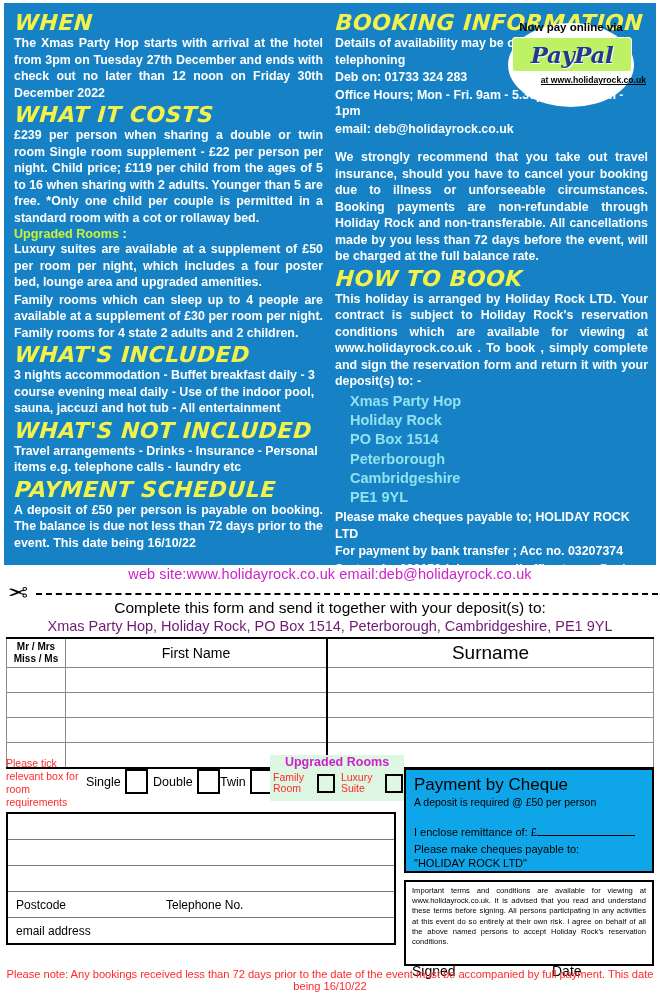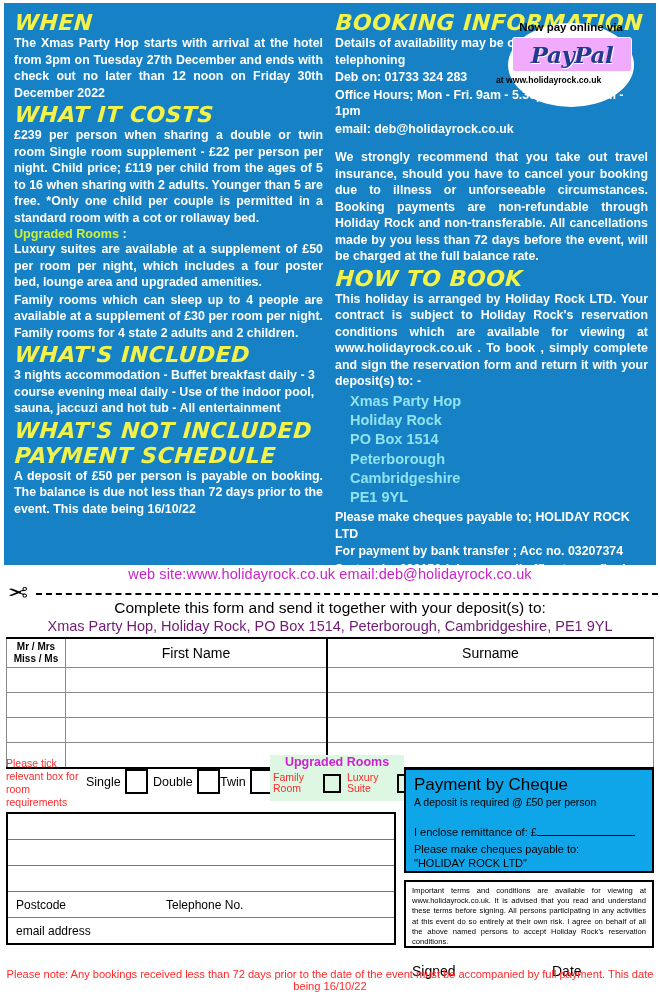--- a/index.html
+++ b/index.html
@@ -109,46 +109,47 @@
     text-align: center;
     font-size: 11.5px;
     font-weight: bold;
     color: #000000;
     z-index: 3;
   }
   .paypal-logo {
     position: absolute;
     left: 16px; top: 16px;
     width: 118px; height: 33px;
-    background: #f0abfc;
+    background: #bef264;
     border: 1px solid #ffffff;
     border-radius: 3px;
     z-index: 2;
     display: flex;
     align-items: center;
     justify-content: center;
   }
   .paypal-logo span {
     font-family: "DejaVu Serif", serif;
     font-style: italic;
     font-weight: bold;
     font-size: 23px;
     color: #213a8f;
     letter-spacing: -0.5px;
     text-shadow: 1px 1px 0 #ffffff;
   }
   .paypal-url {
     position: absolute;
     left: 0; top: 54px;
     width: 150px;
-    text-align: left;
+    text-align: right;
     font-size: 8.6px;
     font-weight: bold;
     color: #000000;
     z-index: 3;
+    text-decoration: underline;
   }
 
   
   .weblinks {
     position: absolute;
     left: 0; top: 566px;
     width: 660px;
     text-align: center;
     color: #cc22cc;
     font-size: 14.5px;
@@ -192,21 +193,21 @@
     border-collapse: collapse;
     table-layout: fixed;
   }
   table.names th, table.names td {
     border: 1px solid #8a8a8a;
     height: 24px;
     padding: 0;
   }
   table.names .c-title { width: 58px; text-align: center; font-size: 10px; font-weight: bold; line-height: 1.25; }
   table.names .c-first { width: 260px; text-align: center; font-size: 14px; font-weight: normal; border-right: 2px solid #000; }
-  table.names .c-sur   { text-align: center; font-size: 14px; font-weight: normal; }
+  table.names .c-sur   { text-align: center; font-size: 19px; font-weight: normal; }
   table.names tr.head th { height: 28px; border-top: 2px solid #000; }
   table.names td.sep { border-right: 2px solid #000; }
   table.names tr:last-child td { border-bottom: 2px solid #000; }
 
   
   .tickrow {
     position: absolute;
     left: 6px; top: 757px;
     width: 390px;
     height: 52px;
@@ -251,21 +252,21 @@
     font-weight: bold;
     font-size: 12.5px;
     line-height: 1.1;
   }
   .upgraded-opts {
     display: flex;
     gap: 6px;
     padding: 2px 3px 0 3px;
     align-items: center;
   }
-  .u-opt { display: flex; align-items: center; gap: 19px; }
+  .u-opt { display: flex; align-items: center; gap: 13px; }
   .u-opt .lbl {
     color: #ff2a2a;
     font-size: 10.5px;
     line-height: 1.1;
     text-align: left;
     white-space: pre-line;
   }
   .u-box {
     width: 18px; height: 19px;
     border: 2px solid #000;
@@ -308,21 +309,21 @@
   .cheque h3 { margin: 0; font-size: 17px; font-weight: normal; color: #000; }
   .cheque .sub { font-size: 10.5px; color: #000; margin-top: 1px; }
   .cheque .remit { font-size: 11px; color: #000; margin-top: 18px; }
   .cheque .remit .line { border-bottom: 1px solid #000; display: inline-block; width: 98px; }
   .cheque .payable { font-size: 11px; color: #000; margin-top: 4px; line-height: 1.3; }
 
   
   .terms {
     position: absolute;
     left: 404px; top: 880px;
-    width: 250px; height: 68px;
+    width: 250px; height: 86px;
     border: 2px solid #000;
     box-sizing: border-box;
     background: #fff;
     padding: 4px 6px;
   }
   .terms p {
     margin: 0;
     font-size: 7.6px;
     line-height: 1.34;
     text-align: justify;
@@ -360,20 +361,21 @@
       <p class="btext">£239 per person when sharing a double or twin room Single  room  supplement - £22 per  person per night. Child price;  £119 per child  from  the ages of 5 to 16 when sharing with 2 adults. Younger  than 5 are free. *Only one child per couple is permitted in a standard room with a cot or rollaway bed.</p>
 
       <div class="sublabel"><span>Upgraded Rooms</span><span class="colon"> :</span></div>
       <p class="btext">Luxury suites  are  available at  a  supplement of £50 per room per night, which includes a four poster bed, lounge area and upgraded amenities.</p>
       <p class="btext">Family  rooms  which  can  sleep  up to  4 people  are available at a supplement  of  £30 per room per night. Family rooms for 4 state 2 adults and 2 children.</p>
 
       <div class="graffiti">WHAT'S INCLUDED</div>
       <p class="btext nj">3 nights accommodation - Buffet breakfast daily - 3 course evening meal daily - Use of the indoor pool, sauna, jaccuzi and hot tub - All entertainment</p>
 
       <div class="graffiti">WHAT'S NOT INCLUDED</div>
+      <p class="btext nj">Travel arrangements  -  Drinks  - Insurance - Personal items e.g. telephone calls - laundry etc</p>
 
       <div class="graffiti">PAYMENT SCHEDULE</div>
       <p class="btext">A  deposit  of £50 per person is  payable on  booking. The balance is due not less than 72 days prior to  the event. This date being 16/10/22</p>
     </div>
 
     <div class="col-right">
       <div class="graffiti">BOOKING INFORMATION</div>
       <p class="btext nj">Details of availability may be obtained by telephoning</p>
       <p class="btext nj">Deb on: 01733 324 283</p>
       <p class="btext nj">Office Hours; Mon - Fri. 9am - 5.30pm Sat. 10am - 1pm</p>

